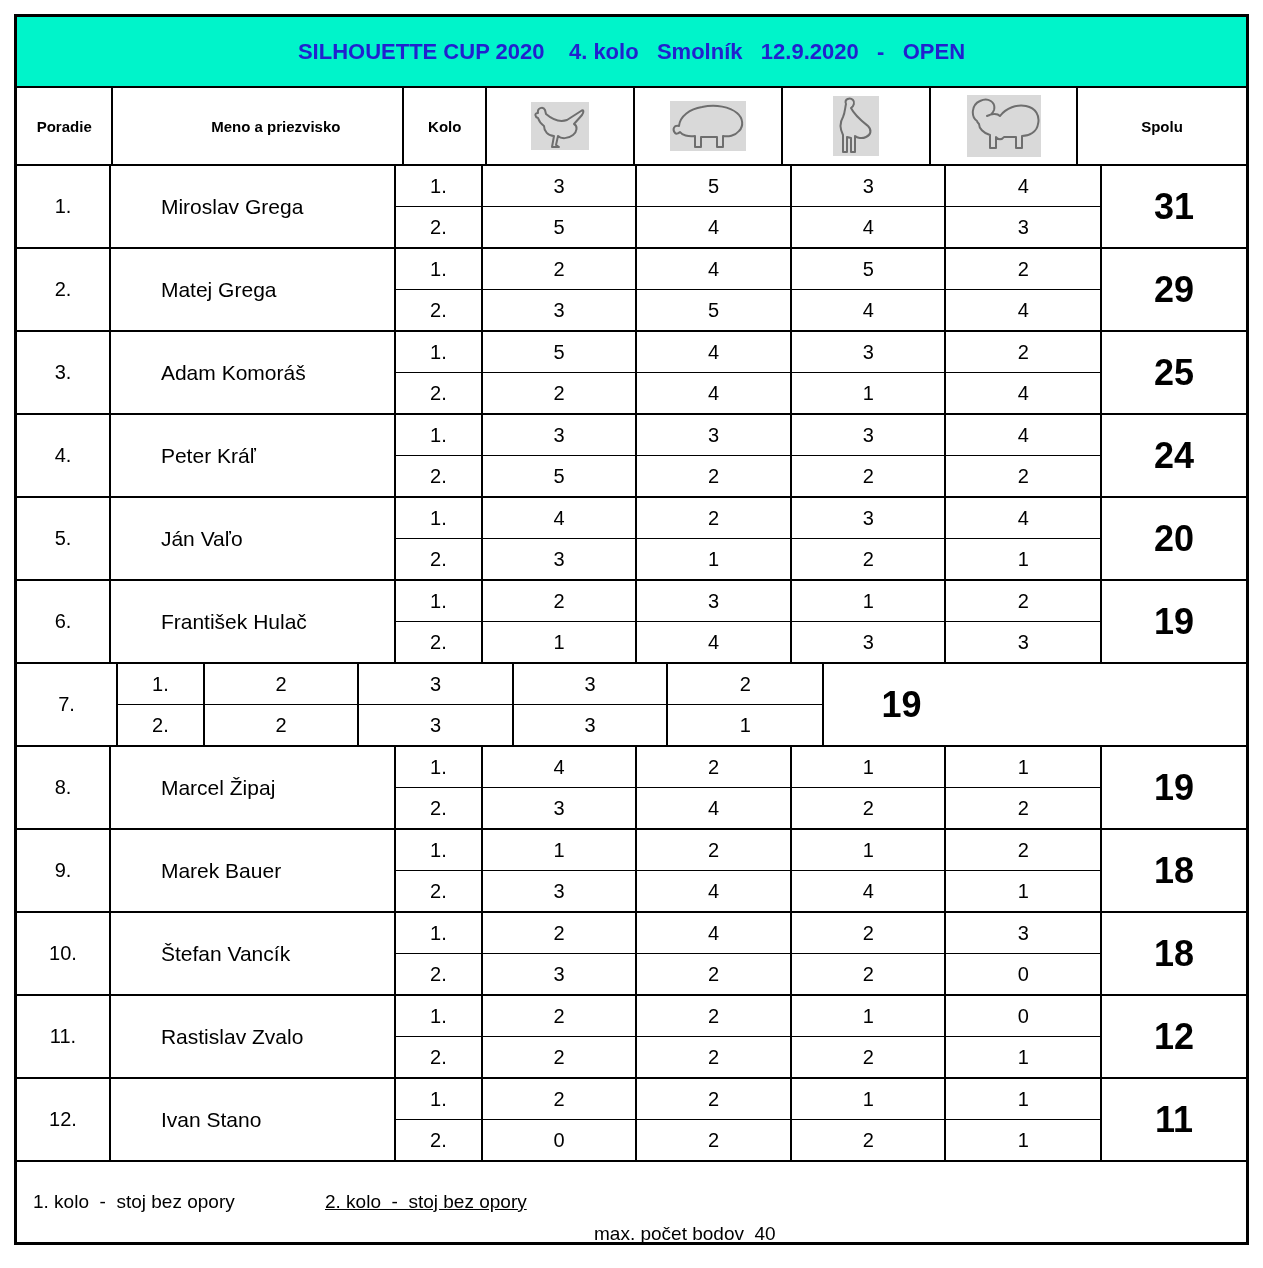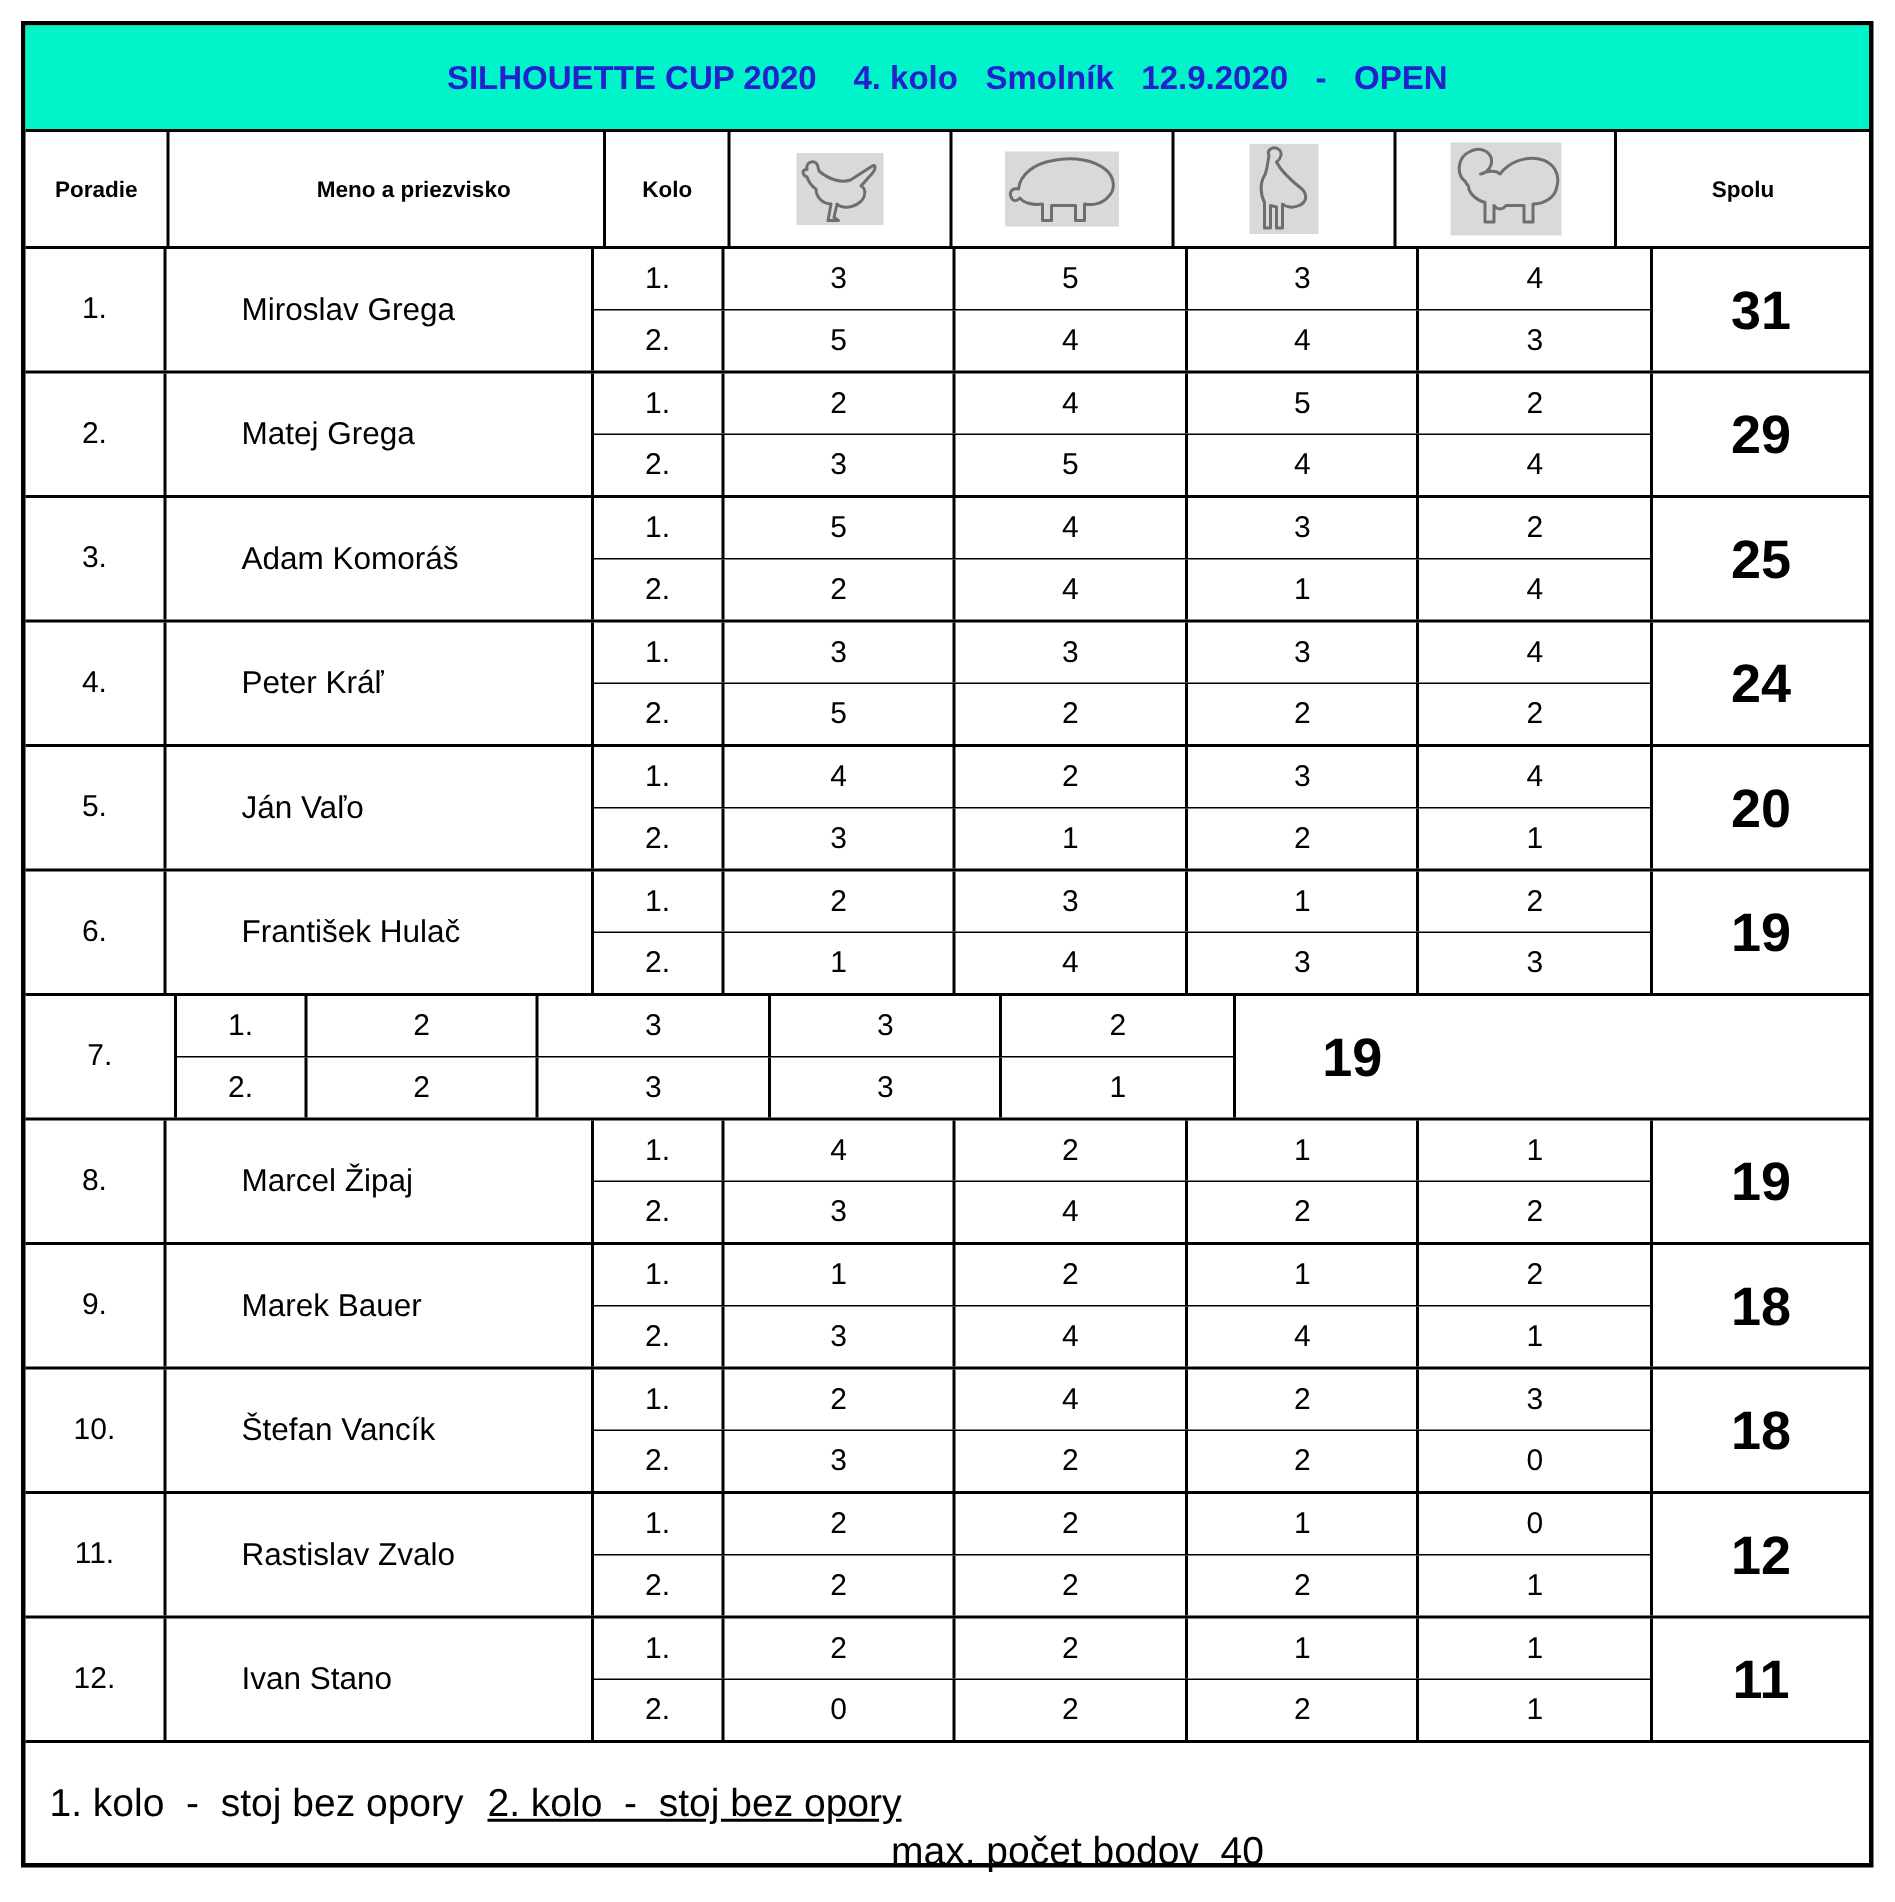--- a/index.html
+++ b/index.html
@@ -74,21 +74,21 @@
     width:706px;display:flex;flex-direction:column;
     border-right:2px solid var(--grid);
   }
   .subrow{flex:1;display:flex;font-size:20px;}
   .subrow .cell:last-child{border-right:none;}
   .subrow.second{border-top:1px solid var(--grid);}
   .c-total{font-size:36px;font-weight:bold;width:155px;border-right:none;}
   .footer-row{
     height:80px;
     position:relative;
-    font-size:26px;
+    font-size:19px;
     white-space:pre;
   }
   .footer-row span{
     position:absolute;top:50%;transform:translateY(-50%);
   }
   .fn1{left:16px;}
   .fn2{left:308px;text-decoration:underline;}
   .fn3{left:577px;margin-top:32px;}
 </style>
 </head>

